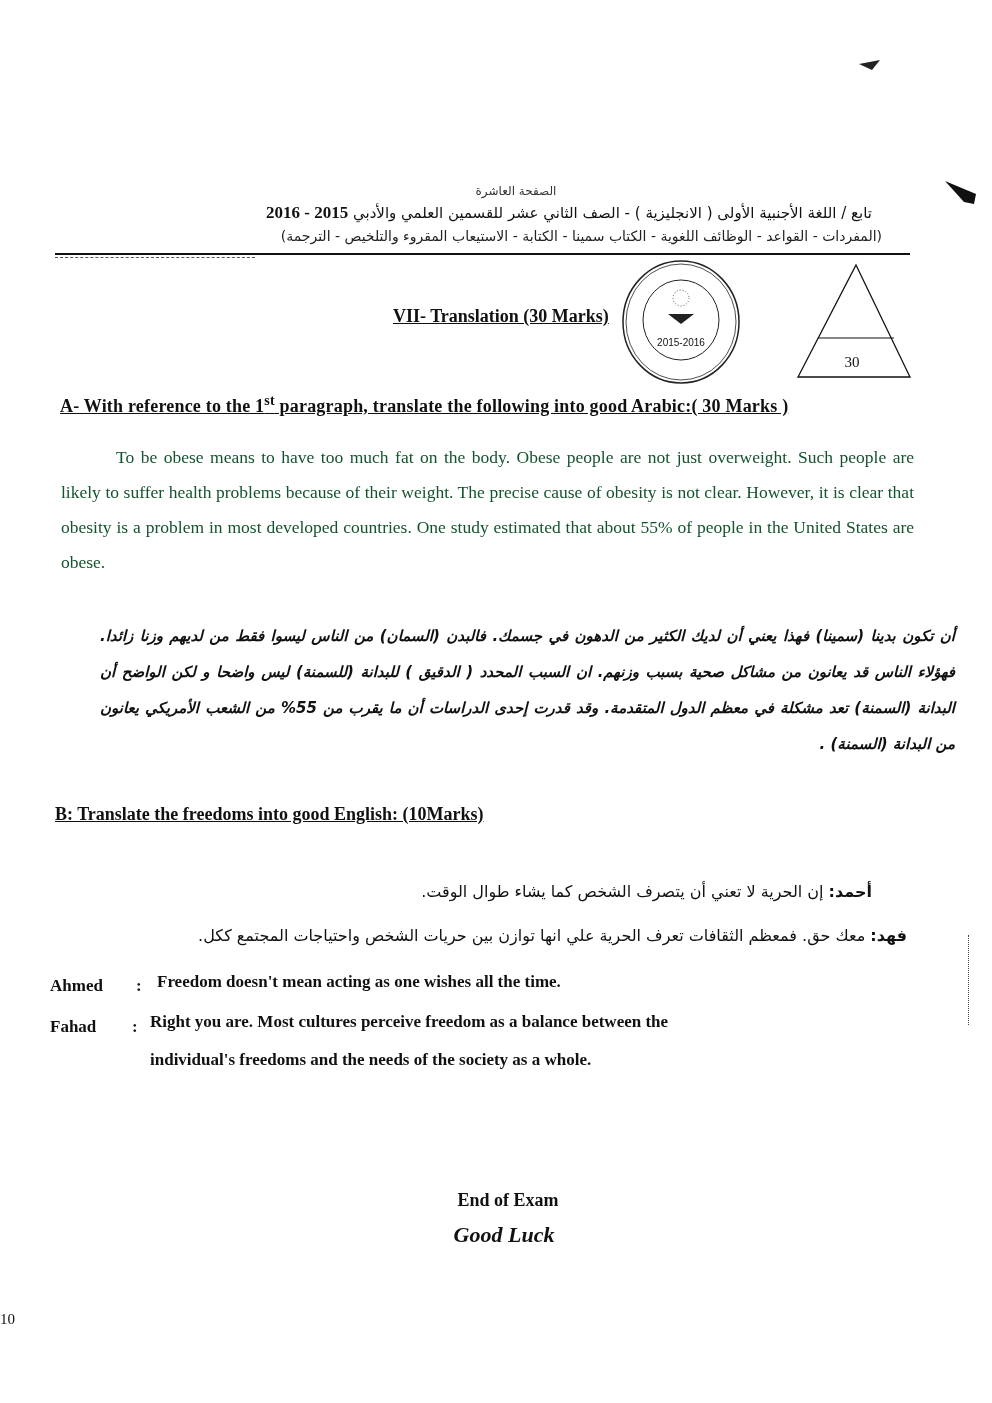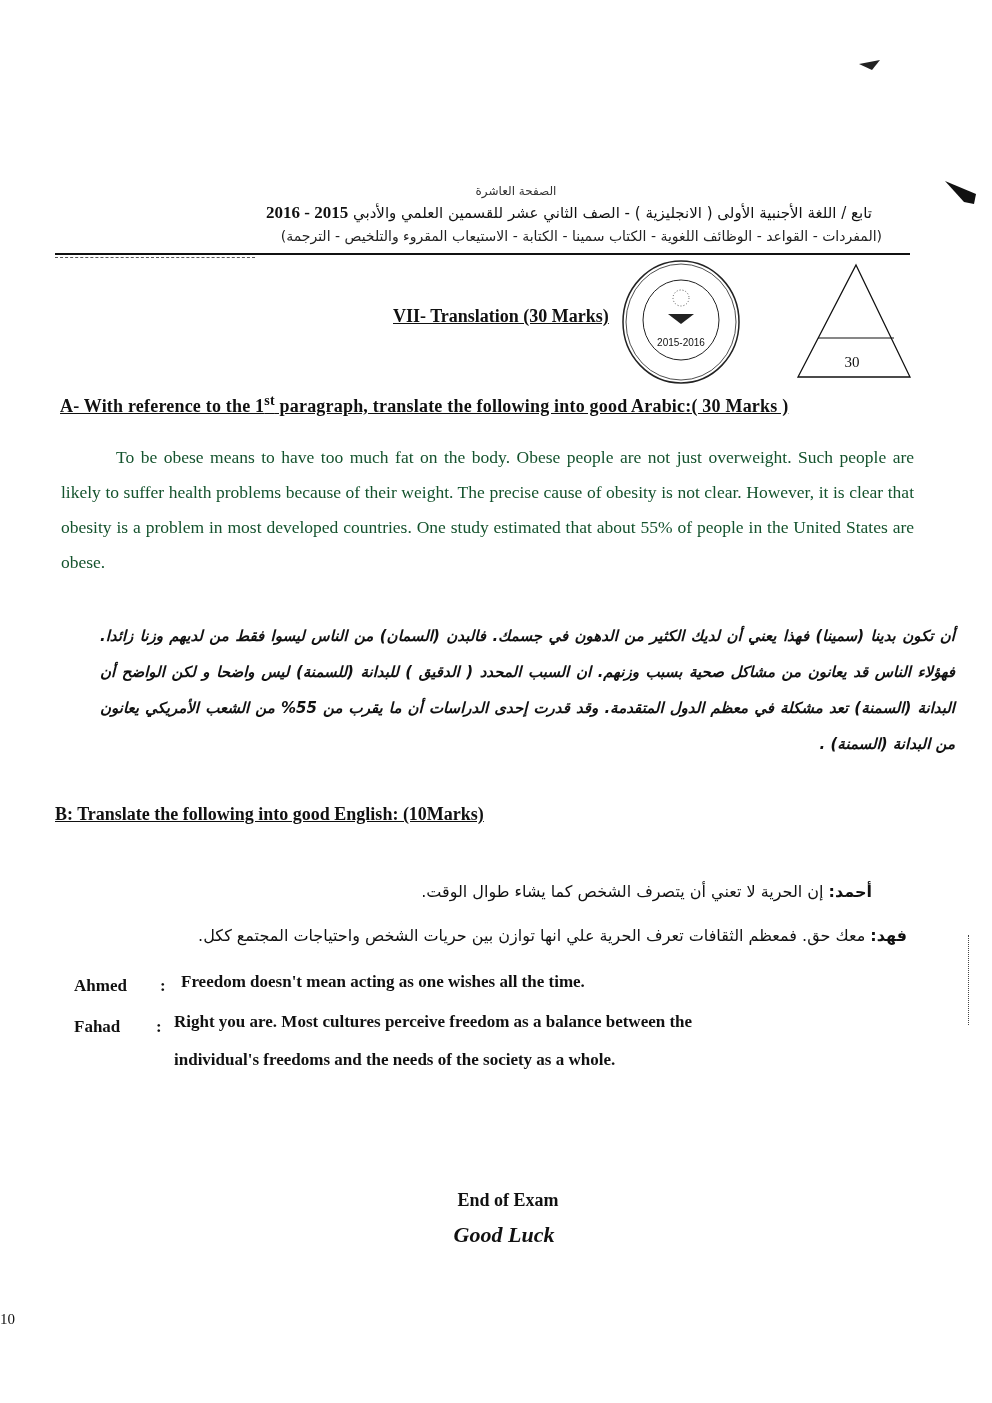--- a/index.html
+++ b/index.html
@@ -31,21 +31,21 @@
     .para .indent { display: inline-block; width: 55px; }
     
     .ar-answer { left: 60px; top: 618px; width: 855px; font-size: 15px; font-weight: bold; line-height: 36px; font-style: italic; text-align: justify; margin-left: 40px; }
     
     .b-head { left: 55px; top: 804px; font-size: 18px; font-weight: bold; text-decoration: underline; white-space: nowrap; }
     
     .b-ar1 { right: 120px; top: 882px; font-size: 16px; white-space: nowrap; }
     .b-ar2 { right: 85px; top: 926px; font-size: 16px; white-space: nowrap; }
     .b-ar1 .spk, .b-ar2 .spk { font-weight: bold; }
     
-    .dlg { font-size: 17px; font-weight: bold; white-space: nowrap; margin-left: 24px; }
+    .dlg { font-size: 17px; font-weight: bold; white-space: nowrap; }
     .dlg-name1 { left: 50px; top: 976px; }
     .dlg-colon1 { left: 136px; top: 976px; }
     .dlg-text1 { left: 157px; top: 972px; }
     .dlg-name2 { left: 50px; top: 1017px; }
     .dlg-colon2 { left: 132px; top: 1017px; }
     .dlg-text2 { left: 150px; top: 1012px; }
     .dlg-text3 { left: 150px; top: 1050px; }
     .side-dots { left: 968px; top: 935px; width: 2px; height: 90px; border-left: 1px dotted #444; }
     
     .end-exam { left: 0; width: 992px; top: 1190px; text-align: center; font-size: 18px; font-weight: bold; padding-left: 12px; }
@@ -89,21 +89,21 @@
 <div class="abs tri-score">30</div>
 
 <div class="abs a-head">
   <span>A- With reference to the 1</span><sup>st</sup><span> paragraph, translate the following into good Arabic:( 30 Marks )</span>
 </div>
 
 <div class="abs para"><span class="indent"></span><span>To be obese means to have too much fat on the body. Obese people are not just overweight. Such people are likely to suffer health problems because of their weight. The precise cause of obesity is not clear. However, it is clear that obesity is a problem in most developed countries. One study estimated that about 55% of people in the United States are obese.</span></div>
 
 <div class="abs ar ar-answer">أن تكون بدينا (سمينا) فهذا يعني أن لديك الكثير من الدهون في جسمك. فالبدن (السمان) من الناس ليسوا فقط من لديهم وزنا زائدا. فهؤلاء الناس قد يعانون من مشاكل صحية بسبب وزنهم. ان السبب المحدد ( الدقيق ) للبدانة (للسمنة) ليس واضحا و لكن الواضح أن البدانة (السمنة) تعد مشكلة في معظم الدول المتقدمة. وقد قدرت إحدى الدراسات أن ما يقرب من 55% من الشعب الأمريكي يعانون من البدانة (السمنة) .</div>
 
-<div class="abs b-head">B: Translate the following into good English: (10Marks)</div>
+<div class="abs b-head">B: Translate the freedoms into good English: (10Marks)</div>
 
 <div class="abs ar b-ar1">
   <span class="spk">أحمد:</span><span> إن الحرية لا تعني أن يتصرف الشخص كما يشاء طوال الوقت.</span>
 </div>
 <div class="abs ar b-ar2">
   <span class="spk">فهد:</span><span> معك حق. فمعظم الثقافات تعرف الحرية علي انها توازن بين حريات الشخص واحتياجات المجتمع ككل.</span>
 </div>
 
 <div class="abs dlg dlg-name1">Ahmed</div>
 <div class="abs dlg dlg-colon1">:</div>

